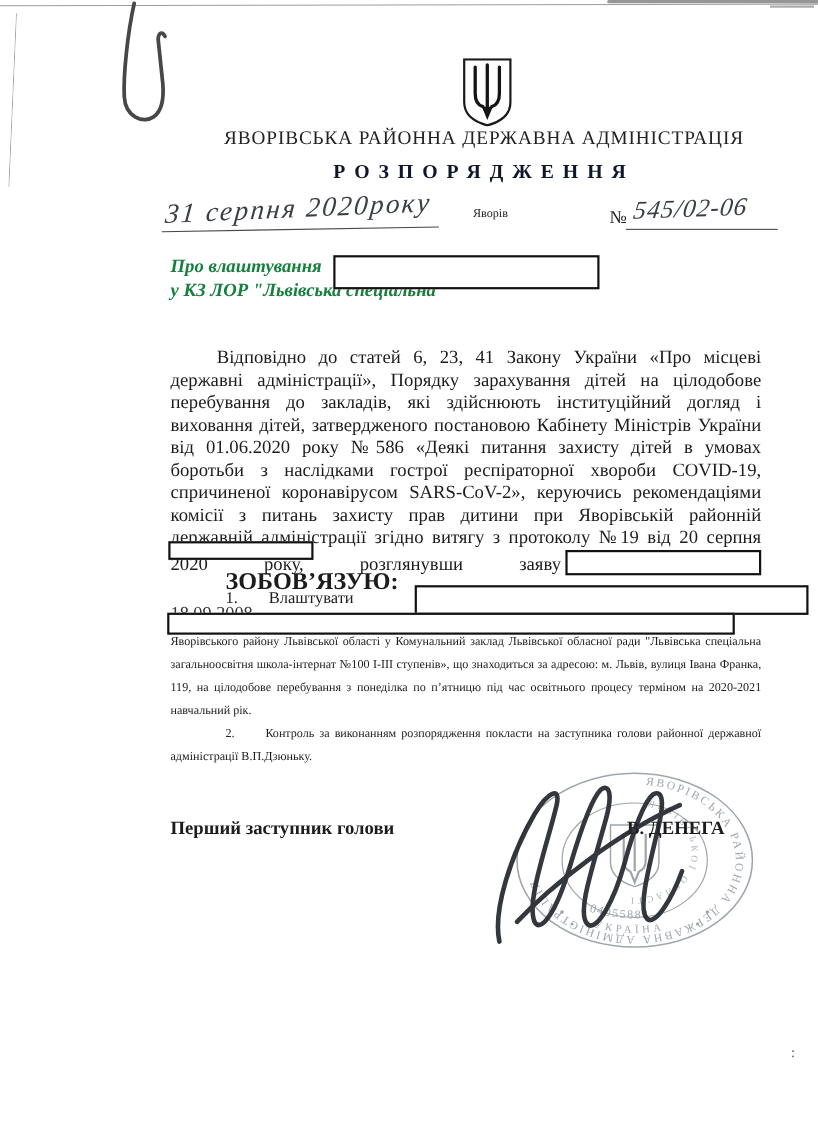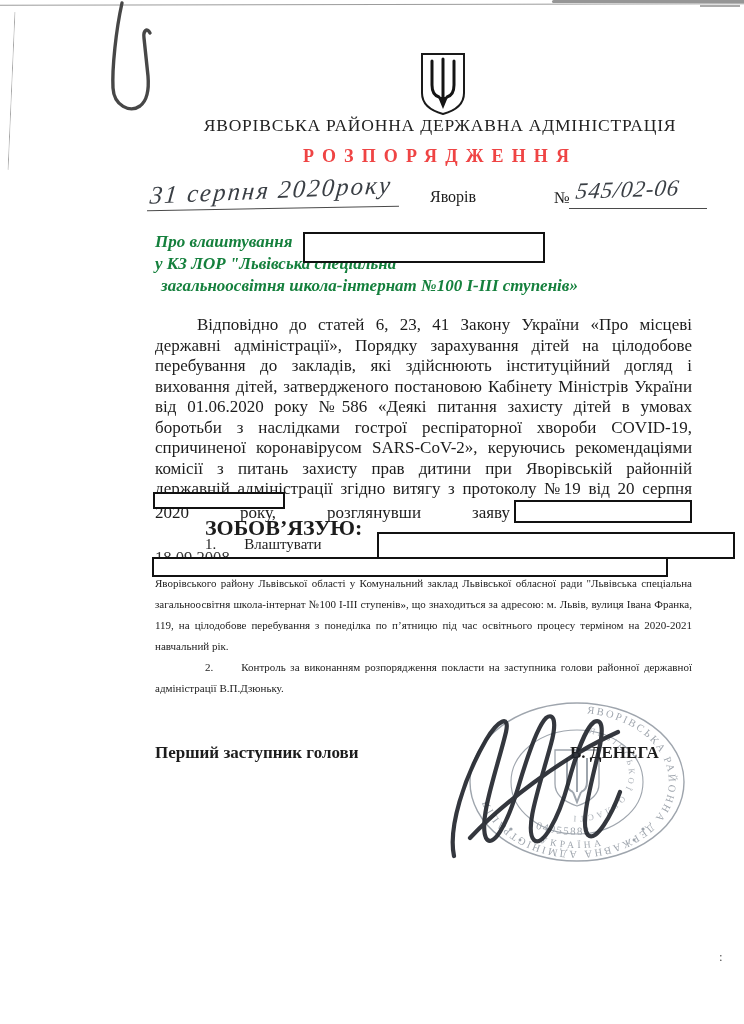--- a/index.html
+++ b/index.html
@@ -10,26 +10,26 @@
   }
   
   .top-line{position:absolute;left:0;top:4px;width:744px;height:1px;background:#9c9c9c;transform:rotate(-0.12deg);}
   .top-smudge{position:absolute;left:552px;top:0;width:195px;height:3px;background:#2e2e2e;opacity:.5;border-radius:2px;}
   .top-smudge2{position:absolute;left:700px;top:5px;width:40px;height:2px;background:#555;opacity:.5;}
   .left-curve{position:absolute;left:11px;top:12px;height:158px;width:2px;border-left:1.5px solid rgba(80,80,80,.5);transform:rotate(2.5deg);border-radius:0 0 60% 0;}
   .corner-mark{position:absolute;left:719px;top:949px;font-size:13px;color:#555;letter-spacing:0;}
   
   .emblem{position:absolute;left:420px;top:53px;}
   .org-name{position:absolute;left:150px;top:115px;width:580px;text-align:center;font-size:17.5px;letter-spacing:.8px;color:#222;}
-  .doc-type{position:absolute;left:150px;top:146px;width:580px;text-align:center;font-size:18px;font-weight:bold;letter-spacing:.45em;color:#ef4444;}
+  .doc-type{position:absolute;left:150px;top:146px;width:580px;text-align:center;font-size:18px;font-weight:bold;letter-spacing:.45em;color:#0f172a;}
   
   .hand{font-style:italic;color:#3a3f45;}
   .hw-date{position:absolute;left:150px;top:176px;width:260px;font-size:25px;letter-spacing:2px;transform:rotate(-2.5deg) skewX(-8deg);white-space:nowrap;}
   .date-underline{position:absolute;left:147px;top:208px;width:252px;height:1px;background:#4a4a4a;transform:rotate(-1deg);}
-  .place{position:absolute;left:430px;top:188px;font-size:16px;}
+  .place{position:absolute;left:430px;top:188px;font-size:11px;}
   .num-sign{position:absolute;left:554px;top:188px;font-size:16.5px;}
   .hw-number{position:absolute;left:576px;top:177px;font-size:23px;letter-spacing:1px;transform:rotate(-2deg) skewX(-10deg);white-space:nowrap;}
   .num-underline{position:absolute;left:569px;top:208px;width:138px;height:1px;background:#4a4a4a;}
   
   .subject{position:absolute;left:155px;top:231px;width:470px;font-weight:bold;font-size:17px;line-height:22px;color:#15803d;font-style:italic;}
   .subject .l3{padding-left:6px;}
   
   .redact{background:#fff;border:2.5px solid #111;box-sizing:border-box;}
   .box-subject{position:absolute;left:303px;top:232px;width:242px;height:31px;z-index:3;}
   .box-after{position:absolute;left:153px;top:492px;width:132px;height:17px;z-index:3;}
@@ -90,21 +90,20 @@
   <div class="hw-date hand">31 серпня 2020року</div>
   <div class="date-underline"></div>
   <div class="place">Яворів</div>
   <div class="num-sign">№</div>
   <div class="hw-number hand">545/02-06</div>
   <div class="num-underline"></div>
 
   <div class="subject">
     <div class="l1">Про влаштування</div>
     <div class="l2">у КЗ ЛОР "Львівська спеціальна</div>
-    <div class="l3">загальноосвітня школа-інтернат №100 І-ІІІ ступенів»</div>
   </div>
   <div class="redact box-subject"></div>
 
   <p class="para1"><span>Відповідно до статей 6, 23, 41 Закону України «Про місцеві державні адміністрації», Порядку зарахування дітей на цілодобове перебування до закладів, які здійснюють інституційний догляд і виховання дітей, затвердженого постановою Кабінету Міністрів України від 01.06.2020 року №586 «Деякі питання захисту дітей в умовах боротьби з наслідками гострої респіраторної хвороби COVID-19, спричиненої коронавірусом SARS-CoV-2», керуючись рекомендаціями комісії з питань захисту прав дитини при Яворівській районній державній адміністрації згідно витягу з протоколу №19 від 20 серпня 2020 року, розглянувши заяву</span><span class="redact inline-redact"></span></p>
 
   <div class="redact box-after"></div>
 
   <div class="oblige">ЗОБОВ’ЯЗУЮ:</div>
 
   <div class="item1-row">

